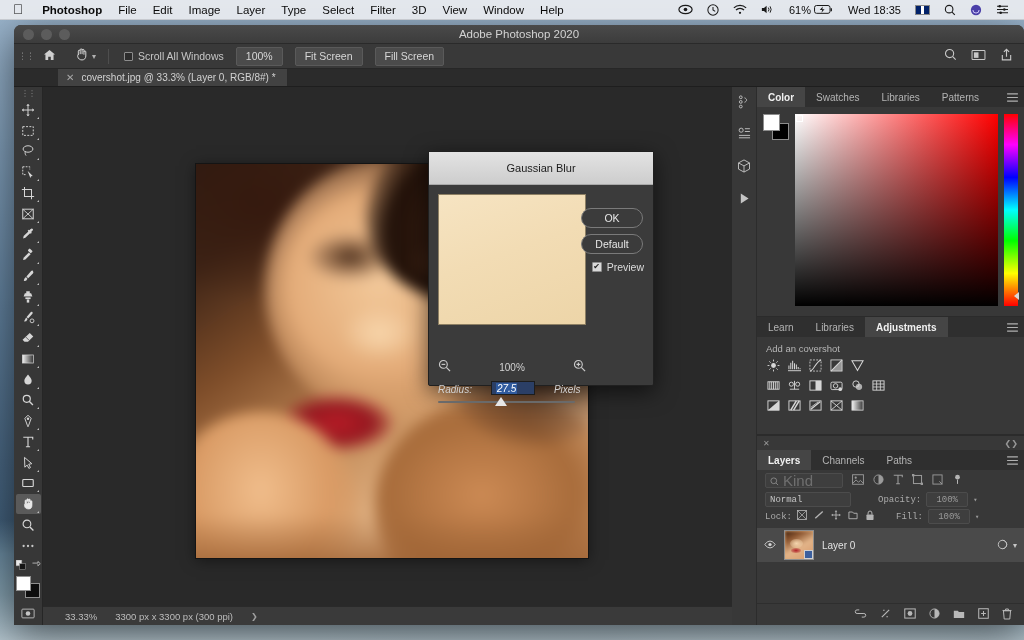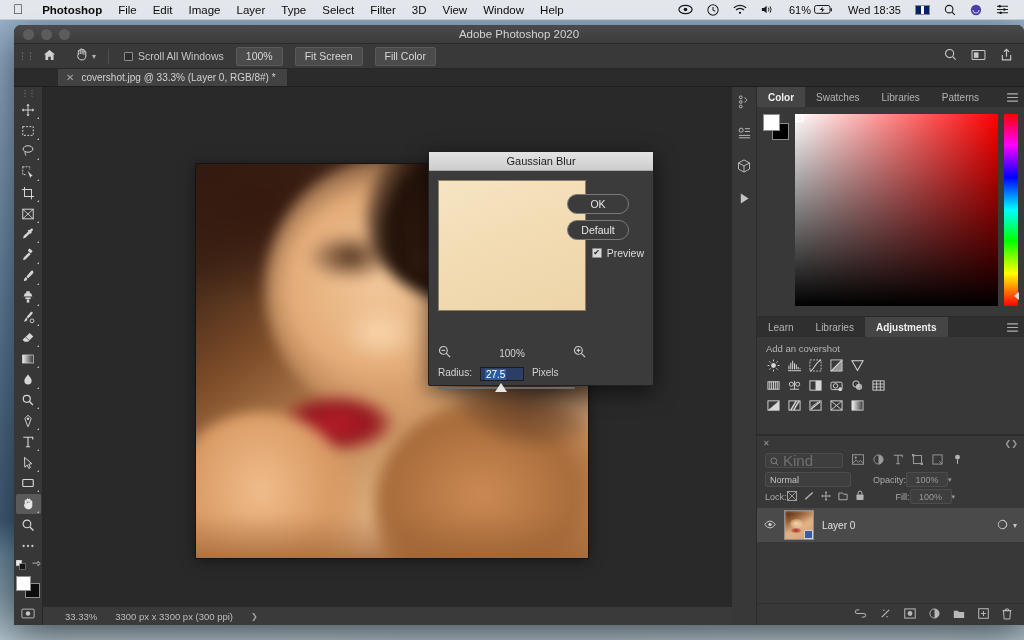--- a/index.html
+++ b/index.html
@@ -214,21 +214,21 @@
   #filterrow {
     display:flex; align-items:center; gap:9px; padding: 4px 8px; height:21px;
   }
   #filterbox {
     display:flex; align-items:center; gap:4px; width:78px; height:15px;
     border:1px solid #4c4c4c; background:#3e3e3e; border-radius:2px; padding:0 4px;
   }
   #filterbox .ph { font-size:15px; color:#6f6f6f;text-align:right; }
   .fkind { color:#989898; font-size:10px; }
   #blendrow, #lockrow {
-    display:flex; align-items:center; padding: 2px 8px; height:17px; font-size:9px; color:#aaa;
+    display:flex; align-items:center; gap:5px; padding: 2px 8px; height:17px; font-size:9px; color:#aaa;font-family:Liberation Mono, monospace;
   }
   #blendsel {
     width:86px; height:15px; border:1px solid #4c4c4c; background:#3e3e3e;
     font-size:9px; color:#c4c4c4; display:flex;align-items:center; padding:0 4px; border-radius:2px;
   }
   .opacity-field {
     width:42px; height:15px; border:1px solid #4c4c4c; background:#3e3e3e;
     font-size:9px; color:#9a9a9a; display:flex;align-items:center;justify-content:center; border-radius:2px;
   }
   .lockicons { display:flex; gap:7px; color:#b4b4b4; font-size:10px; align-items:center;}
@@ -249,53 +249,53 @@
   }
 
   
   #blurdlg {
     position:absolute; left:428px; top:151px; width:226px; height:235px;
     background:#3b3b3b; border:1px solid #202020;
     box-shadow: 0 6px 22px rgba(0,0,0,.6);
     z-index: 50; border-radius: 2px;
   }
   #blur-title {
-    height:19px; background: linear-gradient(180deg,#e3e3e3,#cdcdcd);
+    height:33px; background: linear-gradient(180deg,#e3e3e3,#cdcdcd);
     color:#1c1c1c; font-size:11px; display:flex;align-items:center;justify-content:center;
     border-bottom:1px solid #a9a9a9;
   }
   #blur-body { position:relative; height:216px; padding: 9px; }
   #blur-preview {
     position:absolute; left:9px; top:9px; width:148px; height:131px;
     background: linear-gradient(160deg,#f6e4c2 0%, #f2dcb4 45%, #edd5a8 100%);
     border:1px solid #8d7f63;
   }
   #zoomrow {
     position:absolute; left:9px; top:174px; width:148px;
     display:flex; align-items:center; justify-content:space-between;
     font-size:10px; color:#d2d2d2;
   }
   #zoomrow .zg { font-size:12px; color:#cdcdcd; }
   #radiusrow {
-    position:absolute; left:9px; top:196px; display:flex; align-items:flex-start; gap:8px;
-    font-size:10px; color:#d2d2d2;
+    position:absolute; left:9px; top:196px; display:flex; align-items:flex-end; gap:19px;
+    font-size:10px; color:#d2d2d2;font-style:italic;
   }
   #radius-input {
     width:44px; height:14px; background:#2b3f66; border:1px solid #1d1d1d;
     display:flex; align-items:center; padding-left:4px;
   }
   #radius-value { font-size:10px; color:#ffffff; background:#2f5a9e; padding: 0 1px;}
   #sliderrow { position:absolute; left:9px; top:216px; width:137px; }
   #sliderrow .track { height:2px; background:#6a6a6a; border-radius:1px; }
   #sliderrow .knob {
     position:absolute; left:57px; top:-4px; width:0;height:0;
     border-left:6px solid transparent; border-right:6px solid transparent; border-bottom:9px solid #e6e6e6;
   }
   .dlg-btn {
-    position:absolute; right:24px; width:62px; height:20px;
+    position:absolute; right:10px; width:62px; height:20px;
     border:1px solid #7a7a7a; border-radius:10px; background:#3b3b3b;
     color:#e6e6e6; font-size:10.5px; display:flex; align-items:center; justify-content:center;
   }
   #btn-ok { top: 23px; }
   #btn-default { top: 49px; }
   #preview-check {
     position:absolute; right:9px; top:76px; display:flex; align-items:center; gap:5px;
     font-size:10.5px; color:#dcdcdc;
   }
   #preview-check .box {
@@ -412,21 +412,21 @@
         </span>
         <span class="ob-caret">▾</span>
       </div>
       <div class="ob-sep"></div>
       <div class="ob-check">
         <span class="cbox"></span>
         <span>Scroll All Windows</span>
       </div>
       <div class="ob-btn">100%</div>
       <div class="ob-btn">Fit Screen</div>
-      <div class="ob-btn">Fill Color</div>
+      <div class="ob-btn">Fill Screen</div>
       <div id="optionsbar-right">
         <span>
           <svg width="13" height="13" viewBox="0 0 14 14">
               <circle cx="6" cy="6" r="4.4" fill="none" stroke="#c8c8c8" stroke-width="1.2"></circle>
               <path d="M9.4 9.4l3.2 3.2" stroke="#c8c8c8" stroke-width="1.2"></path>
             </svg>
         </span>
         <span>
           <svg width="15" height="12" viewBox="0 0 16 13">
               <rect x="1" y="1.5" width="14" height="10" rx="1" fill="none" stroke="#c8c8c8" stroke-width="1.1"></rect>
@@ -844,20 +844,30 @@
                     <rect x="1" y="2" width="12" height="10" fill="url(#gm)" stroke="#d6d6d6" stroke-width=".9"></rect>
                   </svg>
               </span>
             </div>
           </div>
 
           <div id="layerspanel">
             <div id="lp-topbar">
               <span>✕</span>
               <span>❮❯</span>
+            </div>
+            <div class="panel-tabs">
+              <div class="ptab active">Layers</div>
+              <div class="ptab">Channels</div>
+              <div class="ptab">Paths</div>
+              <div class="pmenu">
+                <svg width="11" height="9" viewBox="0 0 12 10">
+                    <path d="M0 1h12M0 5h12M0 9h12" stroke="#b0b0b0" stroke-width="1.2"></path>
+                  </svg>
+              </div>
             </div>
 
             <div id="filterrow">
               <div id="filterbox">
                 <span>
                   <svg width="9" height="9" viewBox="0 0 10 10">
                       <circle cx="4.2" cy="4.2" r="3.2" fill="none" stroke="#8a8a8a" stroke-width="1"></circle>
                       <path d="M6.6 6.6l2.4 2.4" stroke="#8a8a8a" stroke-width="1"></path>
                     </svg>
                 </span>
@@ -938,21 +948,21 @@
                       <path d="M1 2.2h4l1.2 1.4H10v6H1z" fill="none" stroke="#b4b4b4" stroke-width="1"></path>
                     </svg>
                 </span>
                 <span>
                   <svg width="10" height="11" viewBox="0 0 11 12">
                       <rect x="1.6" y="5" width="7.8" height="6" rx=".8" fill="#b4b4b4"></rect>
                       <path d="M3.4 5V3.2a2.1 2.1 0 014.2 0V5" fill="none" stroke="#b4b4b4" stroke-width="1.1"></path>
                     </svg>
                 </span>
               </span>
-              <span style="margin-left:31px">Fill:</span>
+              <span style="margin-left:16px">Fill:</span>
               <div class="opacity-field">
                 <span>100%</span>
               </div>
               <span style="font-size:7px;color:#9a9a9a">▾</span>
             </div>
 
             <div id="layerslist">
               <div class="layerrow">
                 <span class="eye">
                   <svg width="12" height="9" viewBox="0 0 13 10">

